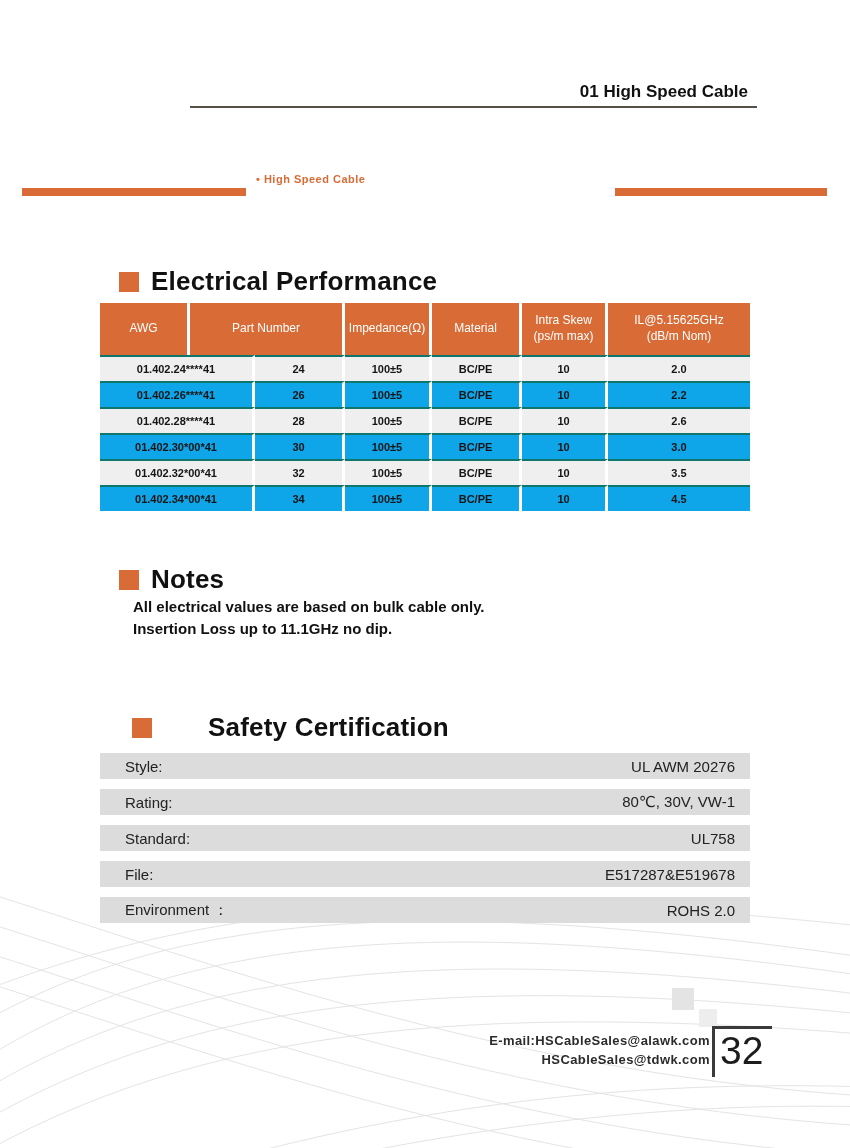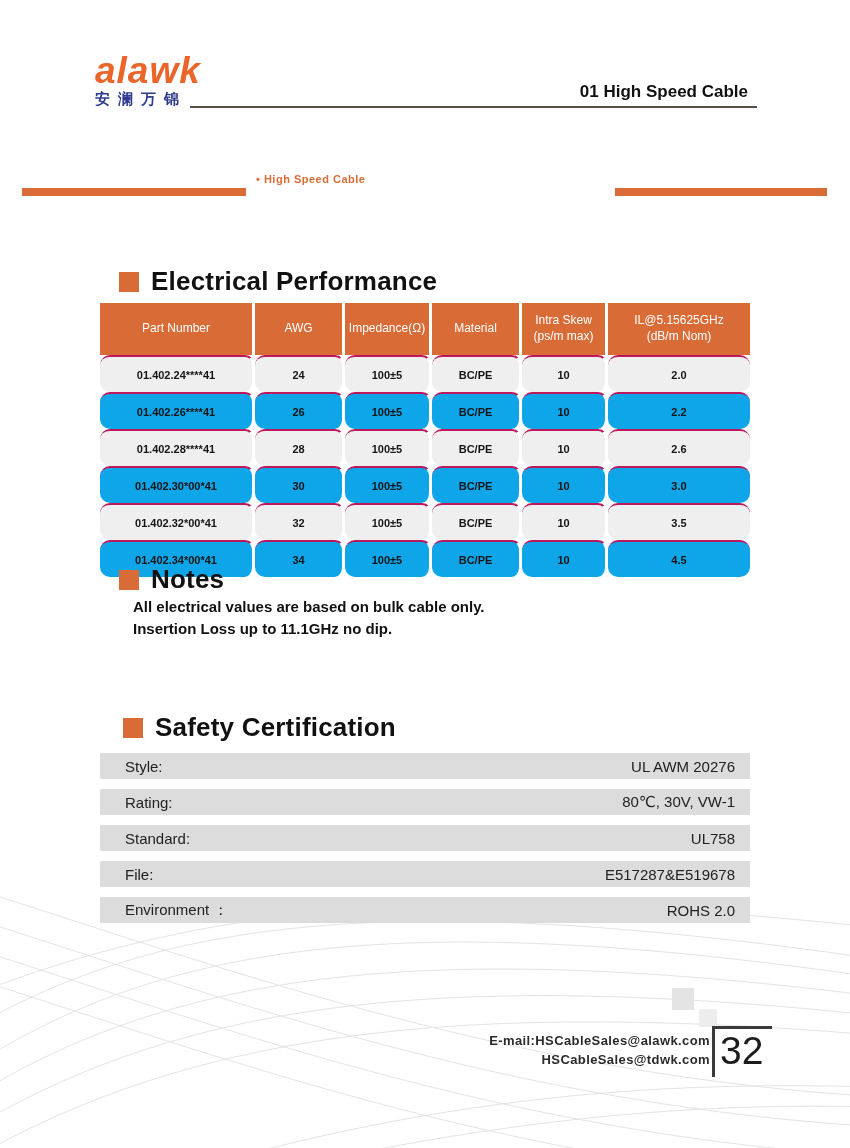--- a/index.html
+++ b/index.html
@@ -24,31 +24,31 @@
   .bar-left{position:absolute;left:22px;top:188px;width:224px;height:8px;background:#d96b36;}
   .bar-right{position:absolute;left:615px;top:188px;width:212px;height:8px;background:#d96b36;}
   .page-title{position:absolute;left:255px;top:168px;width:360px;text-align:center;
     font-size:37px;font-weight:700;color:#d96b36;letter-spacing:5px;white-space:nowrap;}
   
   .sec-head{position:absolute;display:flex;align-items:center;padding-left:22px;}
   .sec-sq{width:20px;height:20px;background:#d96b36;margin-right:12px;flex:0 0 auto;}
   .sec-title{font-size:26px;font-weight:700;color:#111;letter-spacing:0.2px;}
   .sh-elec{left:97px;top:266px;}
   .sh-notes{left:97px;top:564px;}
-  .sh-safety{left:101px;top:712px;}
+  .sh-safety{left:110px;top:712px;gap:44px;}
   
   .ptable{position:absolute;left:100px;top:303px;width:650px;}
   .trow{display:flex;}
   .cell{box-sizing:border-box;border-right:3px solid #fff;display:flex;align-items:center;
     justify-content:center;text-align:center;}
   .cell:last-child{border-right:none;}
   .c0{width:155px;} .c1{width:90px;} .c2{width:87px;} .c3{width:90px;} .c4{width:86px;} .c5{width:142px;}
   .thead .cell{height:52px;background:#d96b36;color:#fff;font-size:12px;line-height:1.3;
     white-space:pre-line;font-weight:400;}
-  .tdata .cell{height:37px;border-top:2px solid #be185d;font-size:11px;font-weight:700;color:#151515;border-radius:10px;}
+  .tdata .cell{height:26px;border-top:2px solid #0f766e;font-size:11px;font-weight:700;color:#151515;}
   .r-gray .cell{background:#efefef;}
   .r-peach .cell{background:#0ea5e9;}
   
   .note-lines{position:absolute;left:133px;top:596px;font-size:15px;font-weight:700;color:#111;line-height:22px;}
   
   .cert{position:absolute;left:100px;top:753px;width:650px;}
   .cert-row{box-sizing:border-box;height:26px;margin-bottom:10px;background:#dcdcdc;
     display:flex;align-items:center;justify-content:space-between;
     padding:0 15px 0 25px;font-size:15px;color:#222;}
   .cert-label{font-weight:400;}
@@ -75,40 +75,36 @@
     <path d="M-60,60 C200,140 500,260 900,280"></path>
     <path d="M-60,90 C200,170 500,290 900,310"></path>
     <path d="M-60,120 C200,200 500,320 900,340"></path>
     <path d="M50,380 C400,280 660,250 900,260"></path>
     <path d="M100,350 C400,250 650,230 900,240"></path>
     <path d="M-60,160 C180,60 420,30 880,80"></path>
   </svg>
   <div class="deco-sq1"></div>
   <div class="deco-sq2"></div>
 
-  <div class="logo">
-    <div class="logo-text">alawk</div>
-    <div class="logo-sub">安澜万锦</div>
-  </div>
   <div class="chapter">01 High Speed Cable</div>
   <div class="header-rule"></div>
 
   <div class="eyebrow">• High Speed Cable</div>
   <div class="bar-left"></div>
   <div class="bar-right"></div>
 
   <div class="sec-head sh-elec">
     <div class="sec-sq"></div>
     <div class="sec-title">Electrical Performance</div>
   </div>
 
   <div class="ptable">
     <div class="trow thead">
+      <div class="cell c1">AWG</div>
       <div class="cell c0">Part Number</div>
-      <div class="cell c1">AWG</div>
       <div class="cell c2">Impedance(Ω)</div>
       <div class="cell c3">Material</div>
       <div class="cell c4">Intra Skew
 (ps/m max)</div>
       <div class="cell c5">IL@5.15625GHz
 (dB/m Nom)</div>
     </div>
     <div class="trow tdata r-gray">
       <div class="cell c0">01.402.24****41</div>
       <div class="cell c1">24</div>

